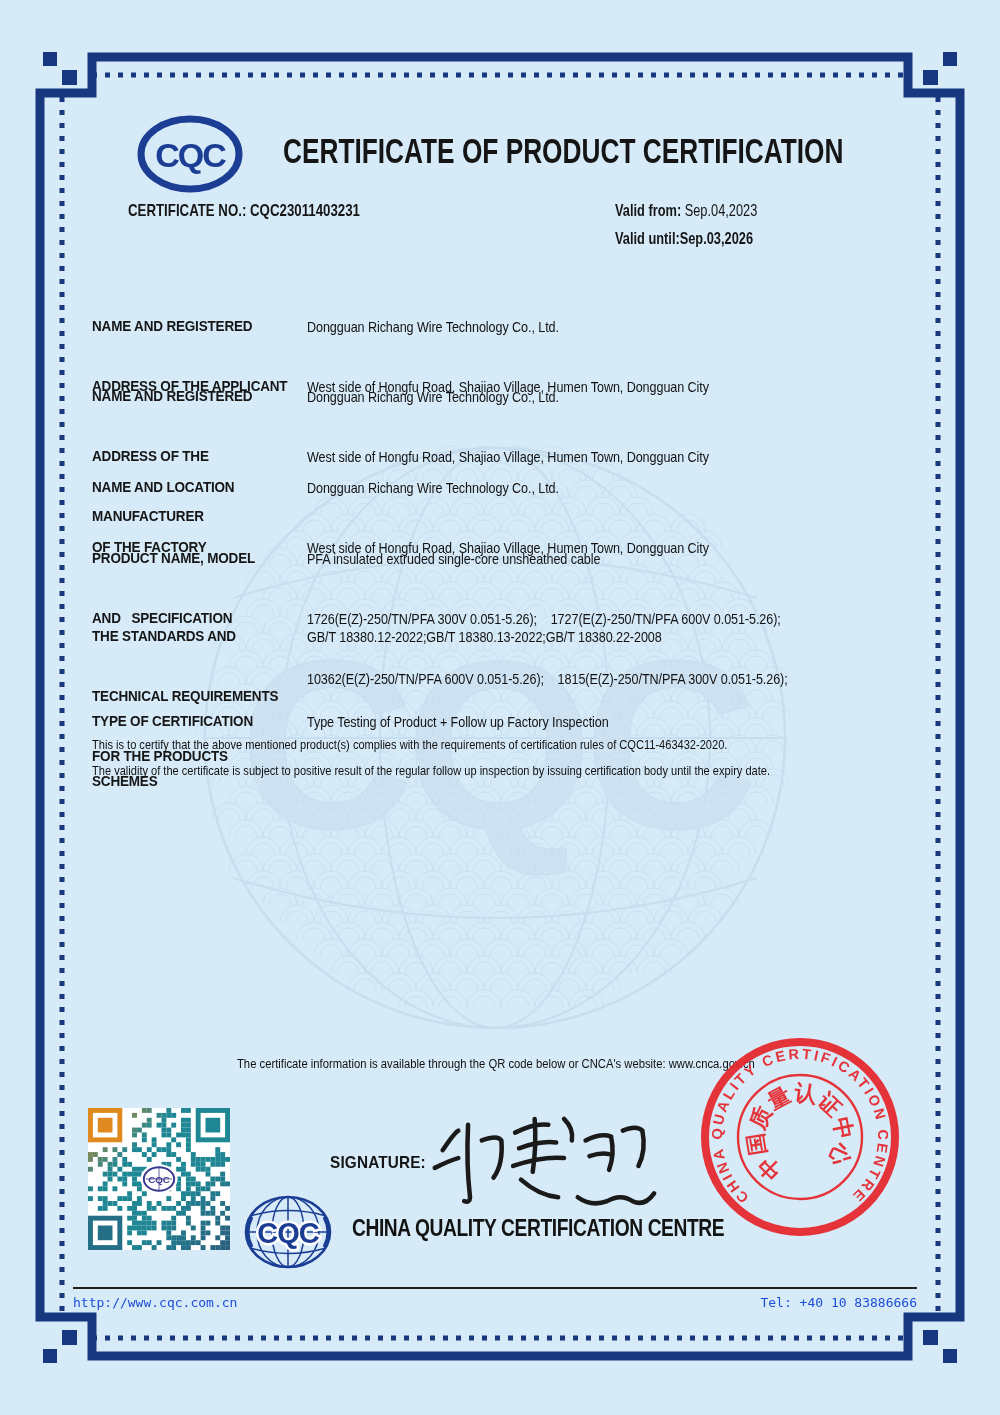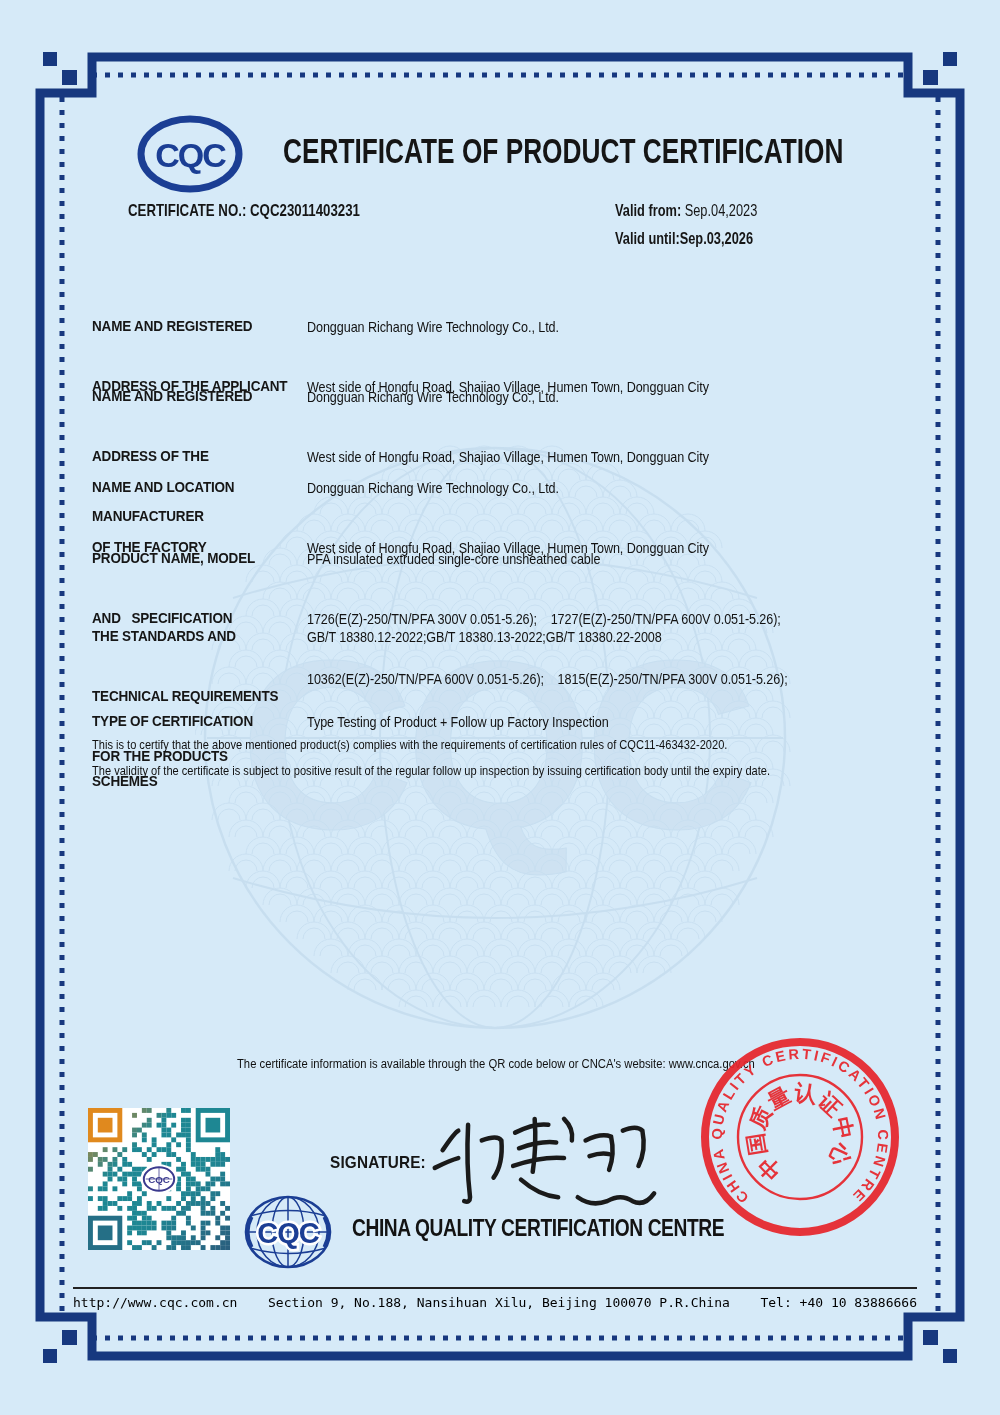--- a/index.html
+++ b/index.html
@@ -11,21 +11,21 @@
   .value-col{font-size:15px;line-height:20px;white-space:pre-wrap;transform:scaleX(.84);transform-origin:left top;letter-spacing:-.1px;color:#121212;}
   .frow .label-col{position:absolute;left:92px;top:0;width:230px;}
   .frow .value-col{position:absolute;left:307px;top:1px;width:760px;}
   .statement{font-size:13.5px;transform:scaleX(.82);transform-origin:left top;white-space:pre;color:#101010;}
   .title{font-size:35px;font-weight:bold;letter-spacing:0;transform:scaleX(.75);transform-origin:left top;color:#151515;white-space:nowrap;}
   .certno{font-size:17px;font-weight:bold;transform:scaleX(.78);transform-origin:left top;white-space:nowrap;}
   .validline{font-size:16px;transform:scaleX(.8);transform-origin:left top;white-space:nowrap;}
   .qrnote{font-size:12.5px;transform:scaleX(.9);transform-origin:left top;white-space:nowrap;color:#101010;}
   .sig-label{font-size:17px;font-weight:bold;letter-spacing:.2px;transform:scaleX(.9);transform-origin:left top;}
   .wordmark{font-size:24px;font-weight:bold;letter-spacing:-.5px;transform:scaleX(.8);transform-origin:left top;white-space:nowrap;color:#131313;}
-  .footer-row{display:flex;justify-content:space-between;font-family:"DejaVu Sans Mono",monospace;font-size:13px;color:#000000;}
+  .footer-row{display:flex;justify-content:space-between;font-family:"DejaVu Sans Mono",monospace;font-size:13px;color:#1d4ed8;}
   .rule{background:#222;height:2px;}
 </style>
 </head>
 <body>
 
 <svg id="wm-svg" class="abs" style="left:195px;top:438px;opacity:.5;" width="600" height="600" viewBox="0 0 600 600">
     <g fill="none" stroke="#b9d3e8">
       <circle cx="300" cy="300" r="290" stroke-width="2.5"></circle>
       <ellipse cx="300" cy="300" rx="115" ry="290" stroke-width="2"></ellipse>
       <ellipse cx="300" cy="300" rx="215" ry="290" stroke-width="2"></ellipse>
@@ -1390,15 +1390,14 @@
     <path d="M88,27 Q96,42 88,57" stroke-width="3"></path>
   </g>
   <text x="52" y="53" text-anchor="middle" font-size="29" font-weight="bold" letter-spacing="-1" fill="#1b3e94" stroke="#ffffff" stroke-width="5" paint-order="stroke" font-family="Liberation Sans,sans-serif">CQC</text>
 </svg>
 
 <div class="abs wordmark" style="left:352px;top:1214px;">CHINA QUALITY CERTIFICATION CENTRE</div>
 
 <div class="abs rule" style="left:73px;top:1287px;width:844px;"></div>
 <div class="abs footer-row" style="left:73px;top:1295px;width:844px;">
   <span>http://www.cqc.com.cn</span>
-  <span>Section 9, No.188, Nansihuan Xilu, Beijing 100070 P.R.China</span>
   <span>Tel: +40 10 83886666</span>
 </div>
 
 </body></html>

